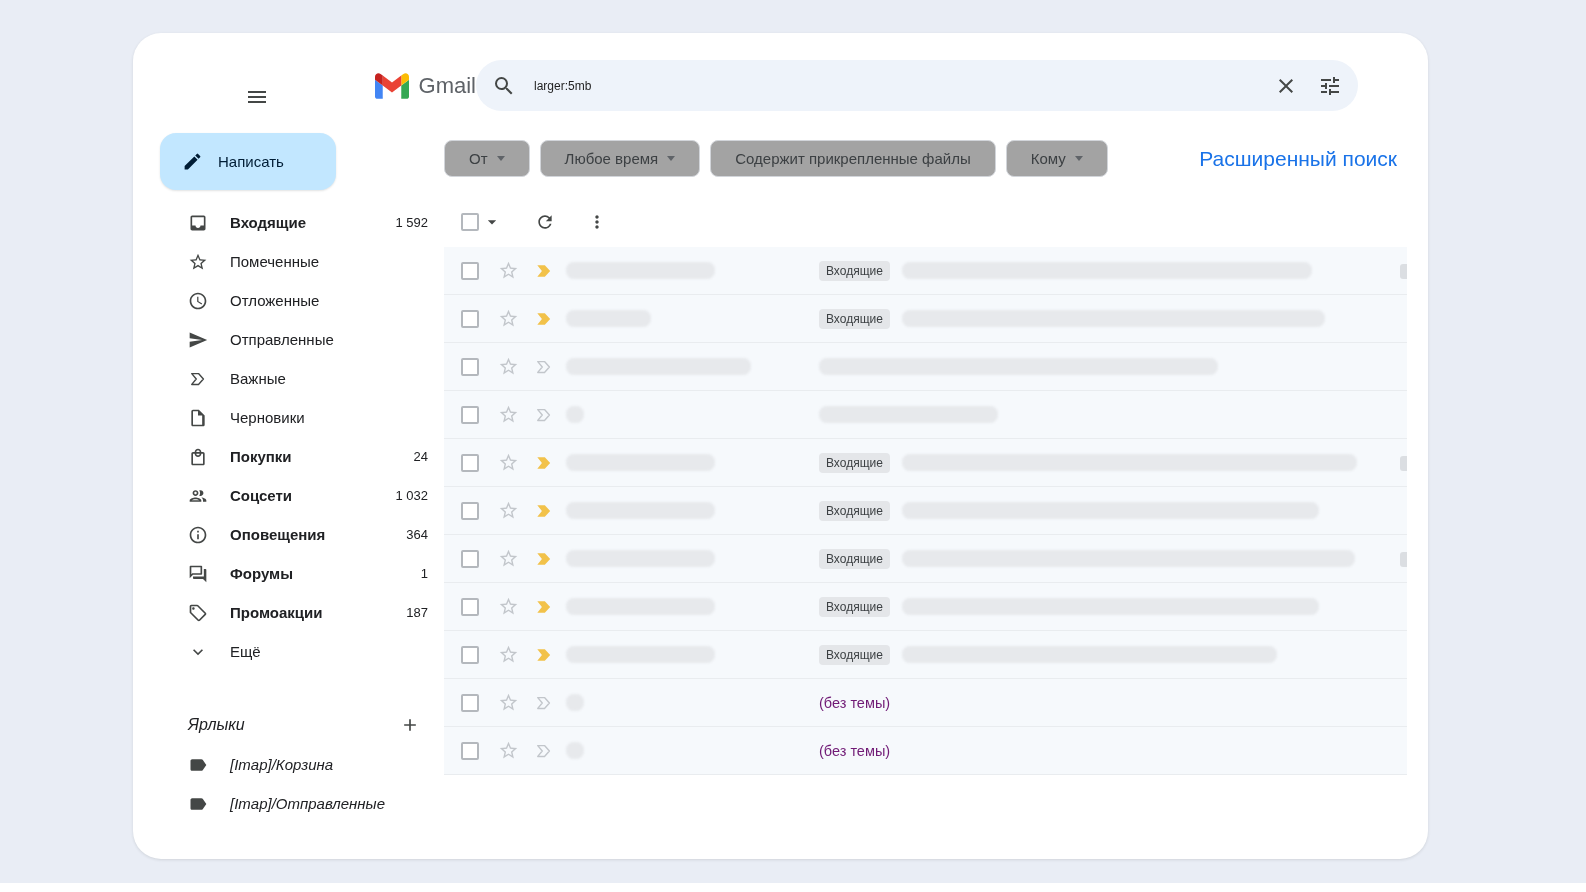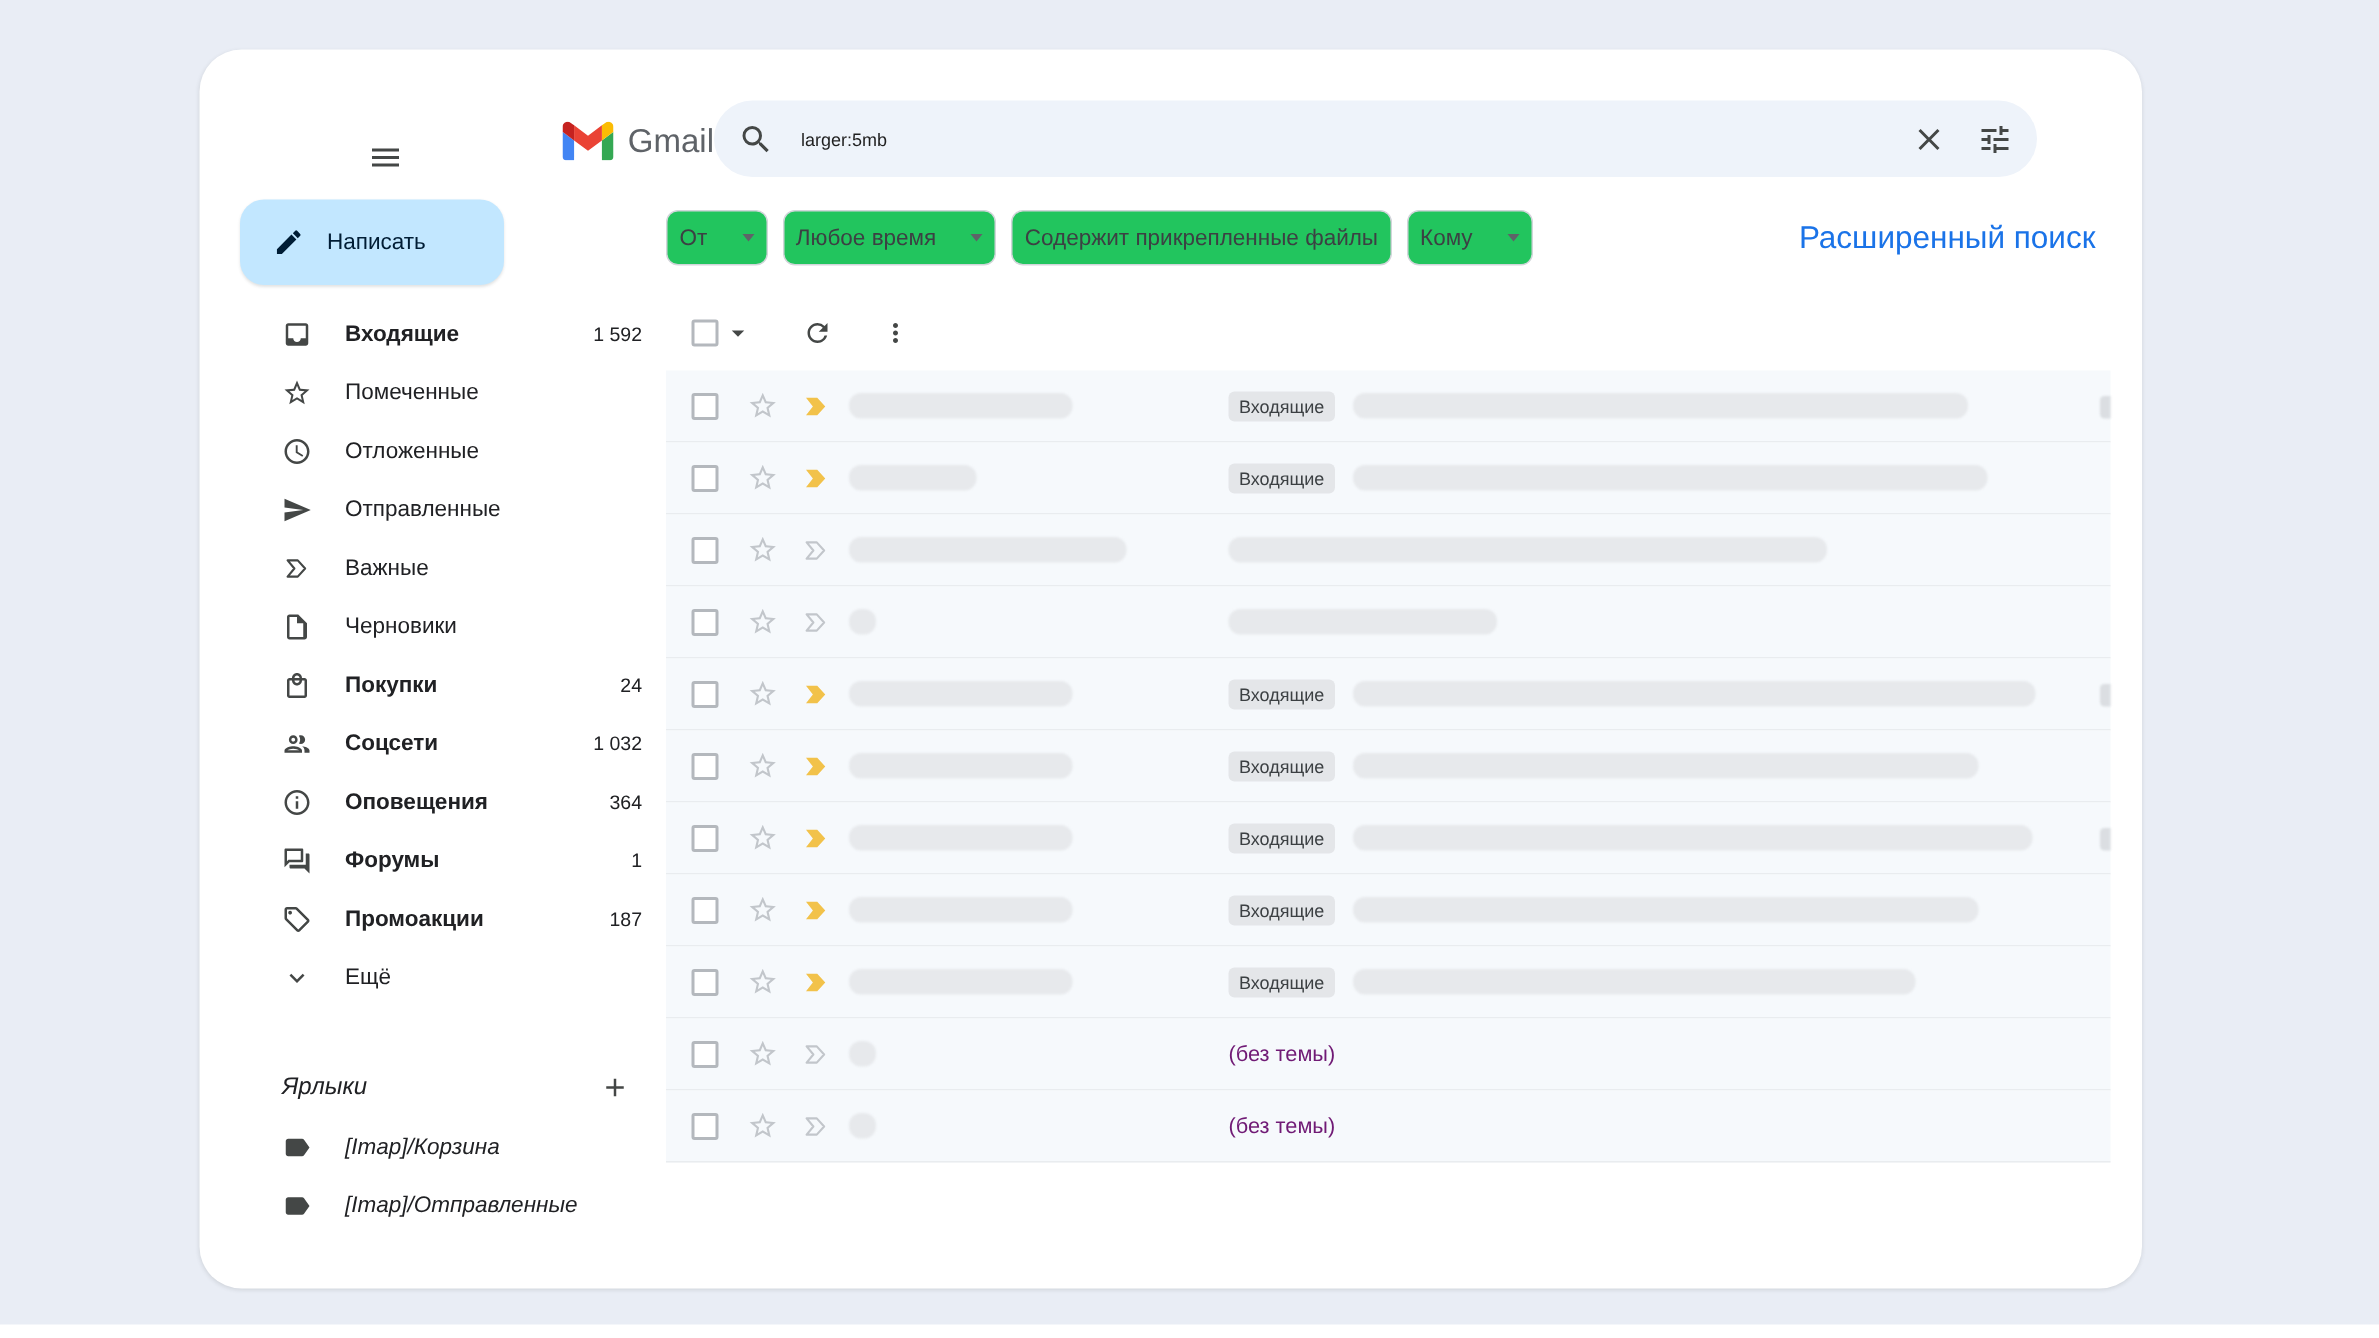--- a/index.html
+++ b/index.html
@@ -15,21 +15,21 @@
     position:absolute; left:133px; top:33px; width:1295px; height:826px;
     background: var(--card-bg, #fff);
     border-radius: 28px;
     box-shadow: 0 1px 3px rgba(60,64,67,.14);
     overflow:hidden;
     display:flex; flex-direction:column;
   }
   .bottom-strip { position:absolute; left:0; bottom:0; width:100%; height:9px; background:#fff; }
 
   
-  .topbar { display:flex; align-items:flex-end; padding:20px 70px 0 32px; height:85px; flex:0 0 auto; }
+  .topbar { display:flex; align-items:center; padding:20px 70px 0 32px; height:85px; flex:0 0 auto; }
   .topbar-left { width:311px; flex:0 0 auto; display:flex; align-items:center; }
   .icon-btn {
     border:none; background:transparent; cursor:pointer; padding:0;
     display:flex; align-items:center; justify-content:center;
     border-radius:50%; color:#444746;
   }
   .icon-btn svg { width:24px; height:24px; display:block; fill:currentColor; }
   .icon-btn.main { width:48px; height:48px; margin-left:8px; }
   .svg-icon { display:flex; align-items:center; justify-content:center; }
   .logo { display:flex; align-items:center; gap:10px; margin-left:12px; cursor:pointer; }
@@ -77,22 +77,22 @@
   .labels-title { flex:1; font-size:16px; font-weight:500; color:#202124;font-style:italic; }
   .icon-btn.small { width:32px; height:32px; }
   .icon-btn.small svg { width:20px; height:20px; }
   .label-item { display:flex; align-items:center; height:39px; padding:0 16px 0 28px; cursor:pointer; }
   .label-item .nav-label { font-weight:400;font-style:italic; }
 
   
   .main { flex:1; min-width:0; padding:22px 21px 0 0; display:flex; flex-direction:column; }
   .chips { display:flex; align-items:center; gap:10px; }
   .chip {
-    display:inline-flex; align-items:center; gap:23px; height:37px; padding:0 8px;
-    border:1px solid #d2d5da; border-radius:8px; background:#22c55e;
+    display:inline-flex; align-items:center; gap:9px; height:37px; padding:0 24px;
+    border:1px solid #d2d5da; border-radius:8px; background:#a3a3a3;
     font-size:15px; color:#3c4043; font-family:inherit; cursor:pointer; white-space:nowrap;
   }
   .caret {
     width:0; height:0;
     border-left:4.5px solid transparent; border-right:4.5px solid transparent;
     border-top:5px solid #5f6368;
   }
   .advanced-link {
     margin-left:auto; margin-right:10px;
     color: var(--accent-blue, #1a73e8);

